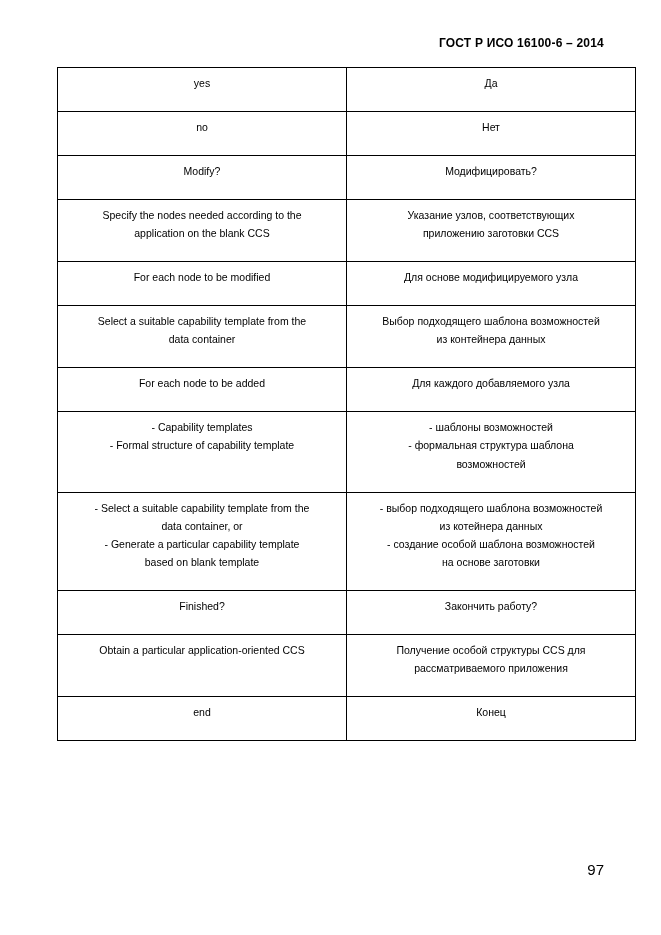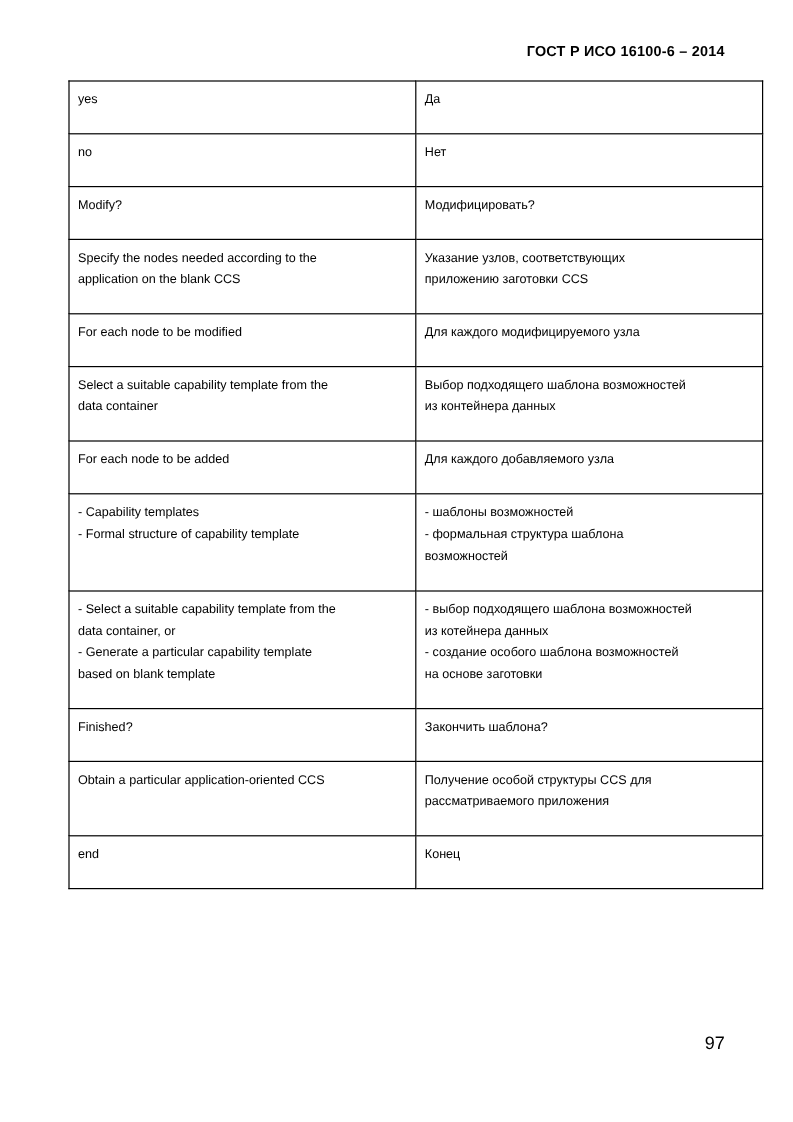--- a/index.html
+++ b/index.html
@@ -13,20 +13,21 @@
     font-family: "Liberation Sans", sans-serif;
     color: #000000;
     position: relative;
     overflow: hidden;
   }
   .page {
     position: relative;
     width: 661px;
     height: 935px;
     box-sizing: border-box;
+    text-align: center;
   }
   .header {
     position: absolute;
     top: 36px;
     right: 57px;
     font-size: 12px;
     font-weight: bold;
     letter-spacing: 0.2px;
     white-space: nowrap;
   }
@@ -112,21 +113,21 @@
             <td class="col-ru">
               <span class="cell-line">Указание узлов, соответствующих</span>
               <span class="cell-line">приложению заготовки CCS</span>
             </td>
           </tr>
           <tr>
             <td class="col-en">
               <span class="cell-line">For each node to be modified</span>
             </td>
             <td class="col-ru">
-              <span class="cell-line">Для каждого модифицируемого узла</span>
+              <span class="cell-line">Для основе модифицируемого узла</span>
             </td>
           </tr>
           <tr>
             <td class="col-en">
               <span class="cell-line">Select a suitable capability template from the</span>
               <span class="cell-line">data container</span>
             </td>
             <td class="col-ru">
               <span class="cell-line">Выбор подходящего шаблона возможностей</span>
               <span class="cell-line">из контейнера данных</span>
@@ -154,30 +155,30 @@
           <tr>
             <td class="col-en">
               <span class="cell-line">- Select a suitable capability template from the</span>
               <span class="cell-line">data container, or</span>
               <span class="cell-line">- Generate a particular capability template</span>
               <span class="cell-line">based on blank template</span>
             </td>
             <td class="col-ru">
               <span class="cell-line">- выбор подходящего шаблона возможностей</span>
               <span class="cell-line">из котейнера данных</span>
-              <span class="cell-line">- создание особого шаблона возможностей</span>
+              <span class="cell-line">- создание особой шаблона возможностей</span>
               <span class="cell-line">на основе заготовки</span>
             </td>
           </tr>
           <tr>
             <td class="col-en">
               <span class="cell-line">Finished?</span>
             </td>
             <td class="col-ru">
-              <span class="cell-line">Закончить шаблона?</span>
+              <span class="cell-line">Закончить работу?</span>
             </td>
           </tr>
           <tr>
             <td class="col-en">
               <span class="cell-line">Obtain a particular application-oriented CCS</span>
             </td>
             <td class="col-ru">
               <span class="cell-line">Получение особой структуры CCS для</span>
               <span class="cell-line">рассматриваемого приложения</span>
             </td>

